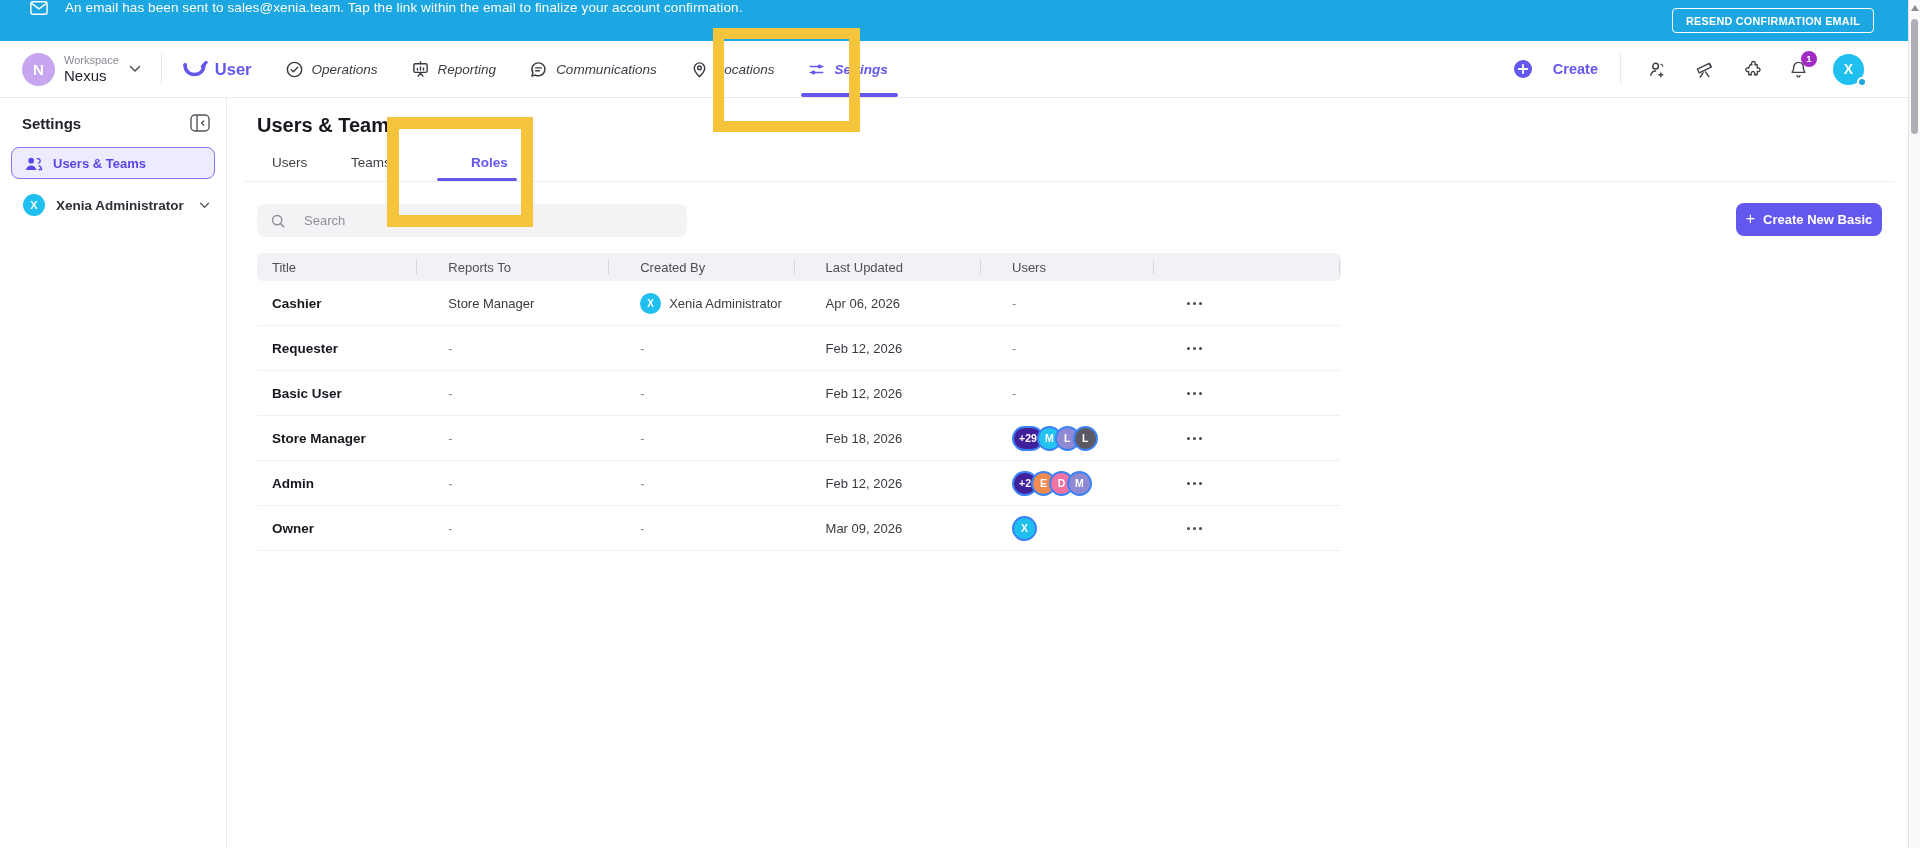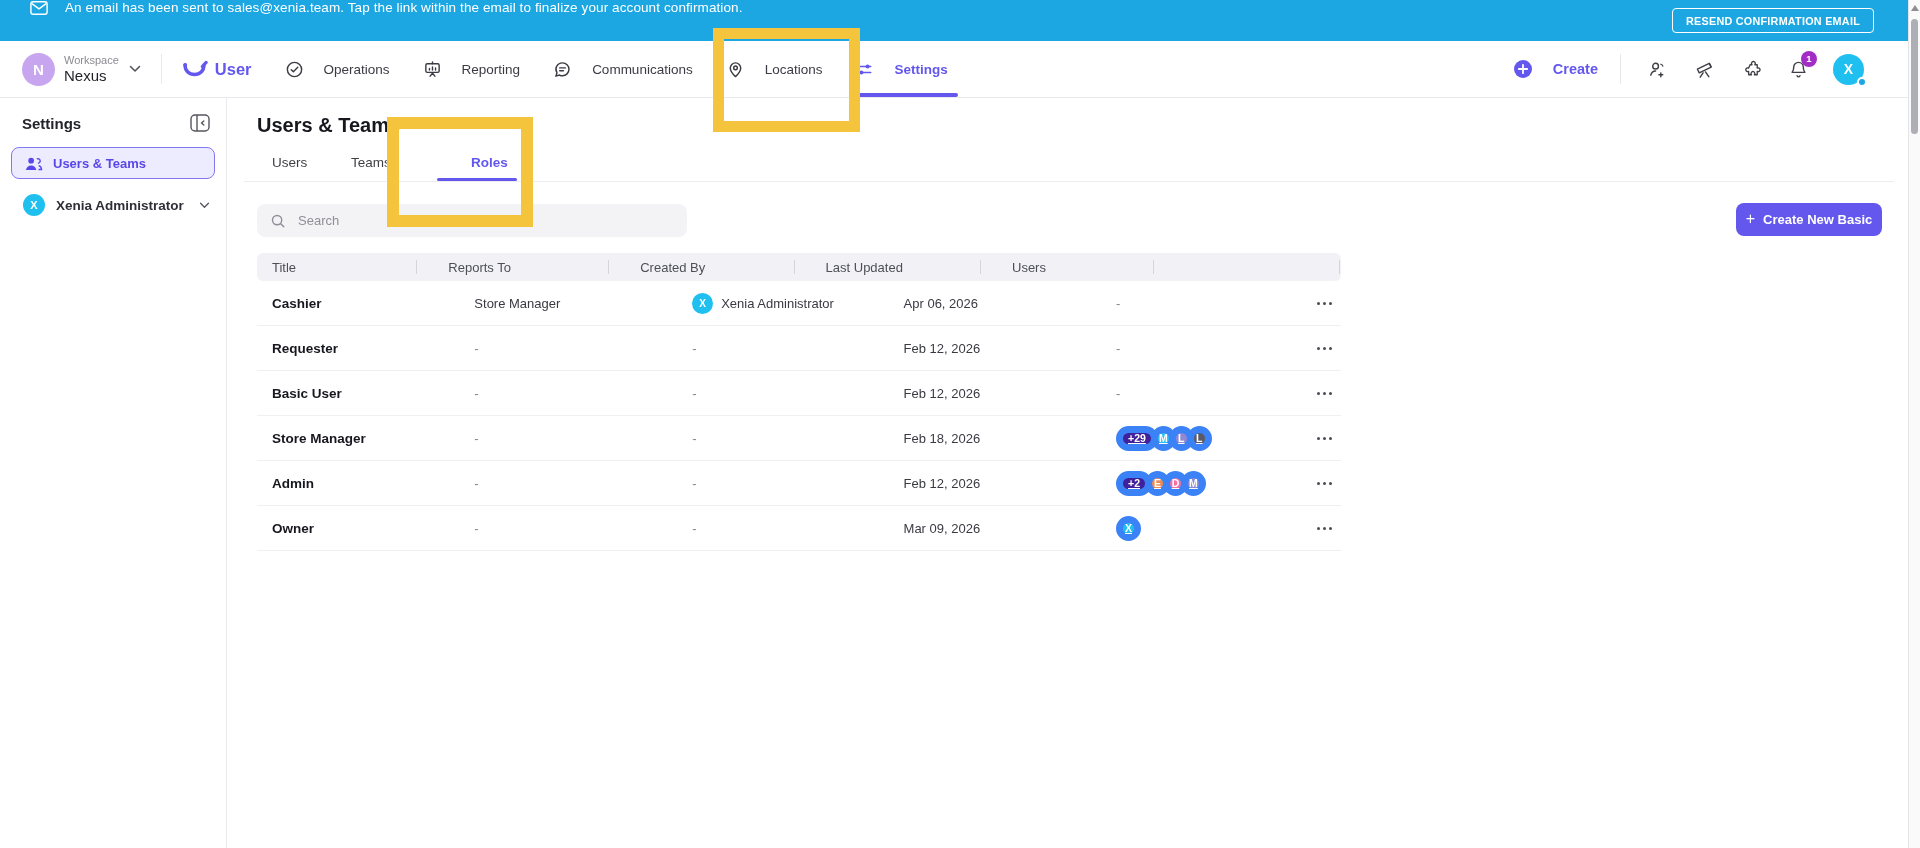--- a/index.html
+++ b/index.html
@@ -26,22 +26,22 @@
   .ws-chip{ display:flex; align-items:center; margin-left:22px; cursor:pointer;}
   .avatar{ border-radius:50%; color:#fff; display:flex; align-items:center; justify-content:center; font-weight:700;}
   .avatar-n{ width:33px; height:33px; background:#C7A6EF; font-size:15px;}
   .ws-texts{ margin-left:9px; line-height:1.15;}
   .ws-label{ font-size:11px; color:#8A8A93;}
   .ws-name{ font-size:15px; font-weight:400; color:#1F1F28;}
   .chev{ margin-left:10px; }
   .nav-divider{ width:1px; height:30px; background:#E7E7EC; margin:0 20px;}
   .nav-home{ display:flex; align-items:center; gap:7px; color:#6357EE; font-weight:700;
     font-size:16.5px; cursor:pointer;}
-  .nav-item{ position:relative; display:flex; align-items:center; gap:20px; font-size:13.5px;
-    color:#3B3B44; margin-left:33px; cursor:pointer; font-weight:500;}
+  .nav-item{ position:relative; display:flex; align-items:center; gap:8px; font-size:13.5px;
+    color:#3B3B44; margin-left:33px; cursor:pointer; font-weight:500;font-style:italic;}
   .nav-item.active{ color:#6357EE; font-weight:600;}
   .nav-item.active::after{ content:""; position:absolute; left:-6px; right:-10px; bottom:-18px;
     height:3.5px; background:#6357EE; border-radius:2px;}
   .nav-right{ margin-left:auto; display:flex; align-items:center; margin-right:56px;}
   .create-btn{ display:flex; align-items:center; gap:20px; color:#6357EE; font-weight:600;
     font-size:14.5px; cursor:pointer;}
   .icon-btn{ margin-left:26px; color:#3F3F46; cursor:pointer; position:relative;}
   .bell-badge{ position:absolute; top:-8px; right:-8px; width:16px; height:16px; border-radius:50%;
     background:#A32CC4; color:#fff; font-size:9.5px; font-weight:700; display:flex;
     align-items:center; justify-content:center;}
@@ -68,50 +68,50 @@
   
   .content{ position:absolute; top:98px; left:228px; width:1680px; height:750px; background:#fff;}
   .page-title{ position:absolute; top:16px; left:29px; font-size:20px; font-weight:800; color:#17171F;}
   .tab{ position:absolute; top:57px; font-size:13.5px; color:#3F3F46; cursor:pointer;}
   .tab-users{ left:44px;} .tab-teams{ left:123px;}
   .tab-roles{ left:207px; color:#6357EE; font-weight:600;margin-left:36px;}
   .tab-underline{ position:absolute; top:80px; left:209px; width:80px; height:3px;
     background:#6357EE; border-radius:2px;}
   .tabs-divider{ position:absolute; top:83px; left:16px; right:14px; height:1px; background:#EDEDF1;}
   .search-box{ position:absolute; top:106px; left:29px; width:430px; height:33px;
-    background:#F3F3F6; border-radius:8px; display:flex; align-items:center; padding-left:13px; gap:12px;}
+    background:#F3F3F6; border-radius:8px; display:flex; align-items:center; padding-left:13px; gap:18px;}
   .search-box input{ border:none; outline:none; background:transparent; font-size:13px;
     color:#3a3a43; width:360px; font-family:"Liberation Sans", sans-serif;}
   .search-box input::placeholder{ color:#8F8F98;}
   .create-role-btn{ position:absolute; top:105px; left:1508px; width:146px; height:33px;
     background:#6357EE; border:none; border-radius:8px; color:#fff; font-size:13px; font-weight:600;
     display:flex; align-items:center; justify-content:center; gap:8px; cursor:pointer;
     font-family:"Liberation Sans", sans-serif;}
   .create-role-btn .plus{ font-size:16px; font-weight:400; margin-top:-1px;}
 
   
   .table{ position:absolute; top:155px; left:29px; width:1084px;}
   .thead{ height:28px; background:#F2F2F6; border-radius:6px; display:grid;
     grid-template-columns:14.7% 17.7% 17.1% 17.2% 16% 17.3%; align-items:center; position:relative;}
   .th{ font-size:13px; color:#4E4E57; font-weight:500; padding-left:32px; position:relative; height:100%;
     display:flex; align-items:center;}
   .th:first-child{ padding-left:15px;}
   .th + .th::before{ content:""; position:absolute; left:0; top:7px; width:1px; height:14px; background:#D5D5DC;}
   .thead::after{ content:""; position:absolute; right:1px; top:7px; width:1px; height:14px; background:#D5D5DC;}
   .tr{ height:45px; display:grid; grid-template-columns:14.7% 17.7% 17.1% 17.2% 16% 17.3%;
-    align-items:center; border-bottom:1px solid #F0F0F2;gap:26px;}
+    align-items:center; border-bottom:1px solid #F0F0F2;}
   .td{ font-size:13px; color:#3A3A43; padding-left:32px; display:flex; align-items:center;}
   .td:first-child{ padding-left:15px; font-size:13.5px; font-weight:700; color:#17171F;}
   .dash{ color:#85858D;}
   .createdby{ gap:8px;}
   .avatar-cell{ width:21px; height:21px; font-size:10px; flex:0 0 auto;}
   .stack{ display:flex;}
-  .stack .uav{ width:25px; height:25px; border-radius:50%; border:7px solid #3b82f6; color:#fff;
+  .stack .uav{ width:25px; height:25px; border-radius:50%; border:2px solid #3b82f6; color:#fff;
     font-size:10.5px; font-weight:700; display:flex; align-items:center; justify-content:center;
-    margin-left:-7px; flex:0 0 auto;text-decoration:underline;}
+    margin-left:-7px; flex:0 0 auto;}
   .stack .uav:first-child{ margin-left:0;}
   .stack .uav.pill{ width:auto; min-width:25px; padding:0 5px; border-radius:13px;}
   .dots-btn{ display:flex; gap:3px; padding:6px 2px; cursor:pointer; background:none; border:none;}
   .dots-btn i{ width:3px; height:3px; border-radius:50%; background:#4A4A52;}
 
   
   .scrollbar{ position:absolute; top:0; right:0; width:12px; height:848px; background:#FAFAFB;
     border-left:1px solid #E4E4E8; z-index:20;}
   .sb-arrow{ width:0; height:0; margin:5px auto 0; border-left:4px solid transparent;
     border-right:4px solid transparent; border-bottom:6px solid #8D8D94;}

